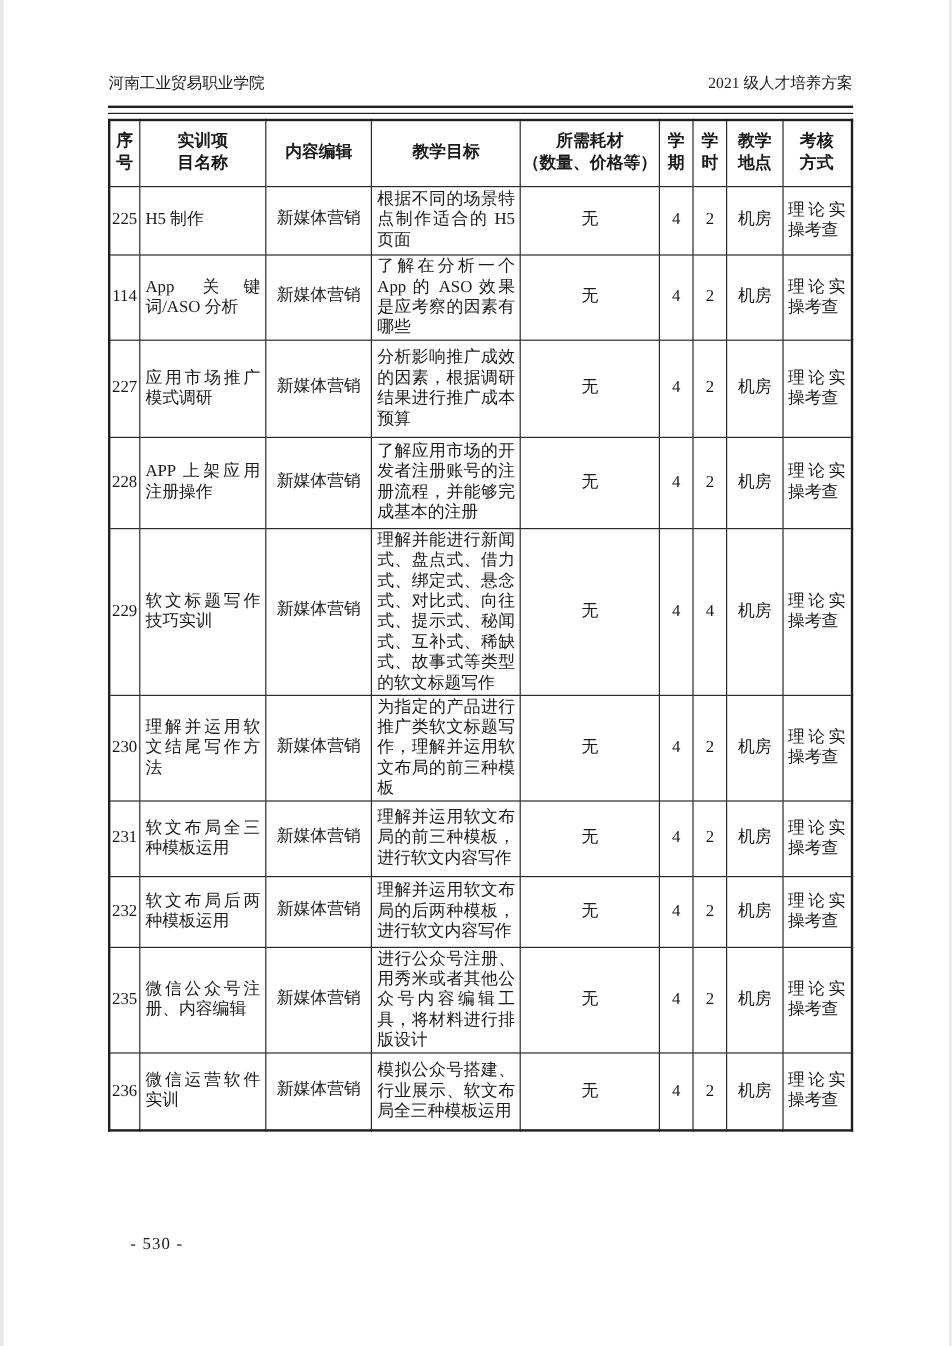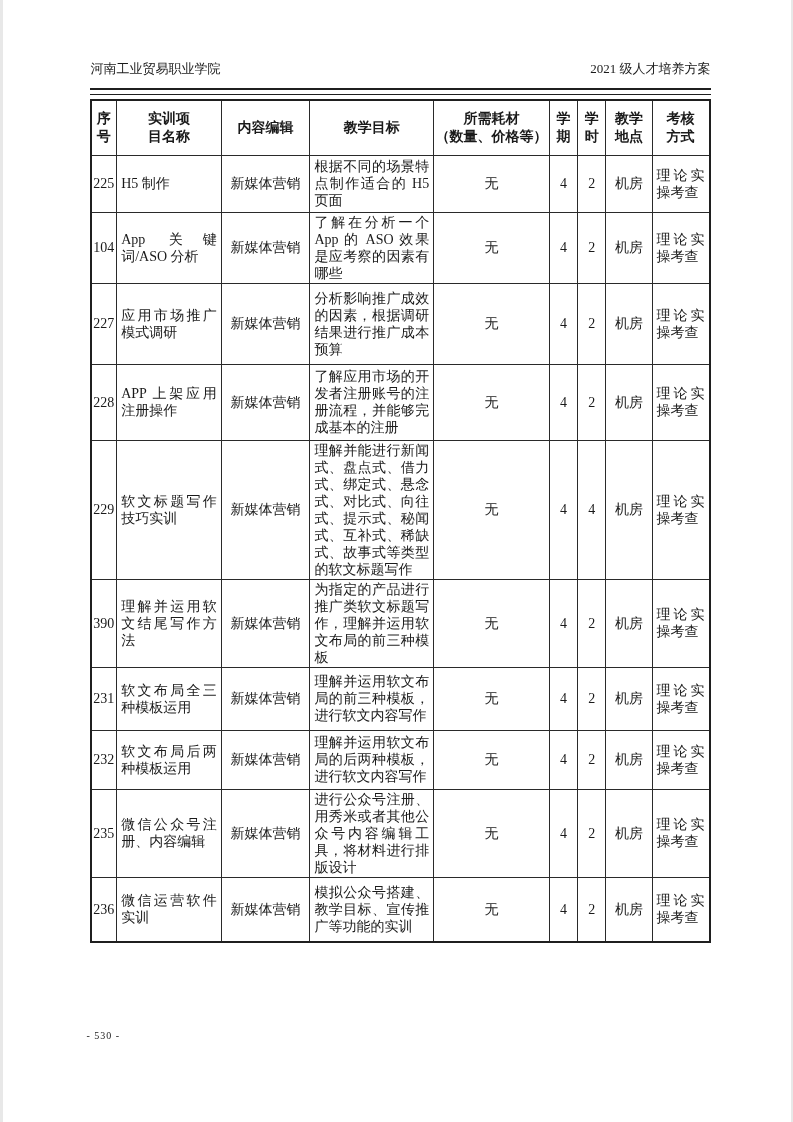--- a/index.html
+++ b/index.html
@@ -52,29 +52,29 @@
   }
   .schedule th {
     font-weight: bold;
     text-align: center;
     padding: 2px 1px;
     line-height: 18px;
   }
   .schedule th span { display: block; }
   td.c-no { text-align: center; padding: 0; white-space: nowrap; }
   td.c-project { text-align: justify; text-justify: inter-character; }
-  td.c-course { text-align: center; padding: 1px 2px; }
+  td.c-course { text-align: center; padding: 1px 2px; font-family: Liberation Mono, monospace; }
   td.c-goal { text-align: justify; text-justify: inter-character; }
   td.c-materials, td.c-sem, td.c-hours, td.c-loc { text-align: center; padding: 1px 2px; }
   td.c-assess { text-align: justify; text-justify: inter-character; padding: 1px 4px; }
   .page-number {
     position: absolute;
-    left: 84px;
+    left: 106px;
     top: 1030px;
-    font-size: 10px;
+    font-size: 14px;
     letter-spacing: 1px;
   }
 </style>
 </head>
 <body>
 
 <div class="page">
 
   <div class="running-head">
     <span>河南工业贸易职业学院</span>
@@ -139,21 +139,21 @@
         <td class="c-project">H5 制作</td>
         <td class="c-course">新媒体营销</td>
         <td class="c-goal">根据不同的场景特点制作适合的 H5 页面</td>
         <td class="c-materials">无</td>
         <td class="c-sem">4</td>
         <td class="c-hours">2</td>
         <td class="c-loc">机房</td>
         <td class="c-assess">理论实操考查</td>
       </tr>
       <tr style="height:71px">
-        <td class="c-no">104</td>
+        <td class="c-no">114</td>
         <td class="c-project">App 关键词/ASO 分析</td>
         <td class="c-course">新媒体营销</td>
         <td class="c-goal">了解在分析一个 App 的 ASO 效果是应考察的因素有哪些</td>
         <td class="c-materials">无</td>
         <td class="c-sem">4</td>
         <td class="c-hours">2</td>
         <td class="c-loc">机房</td>
         <td class="c-assess">理论实操考查</td>
       </tr>
       <tr style="height:81px">
@@ -183,21 +183,21 @@
         <td class="c-project">软文标题写作技巧实训</td>
         <td class="c-course">新媒体营销</td>
         <td class="c-goal">理解并能进行新闻式、盘点式、借力式、绑定式、悬念式、对比式、向往式、提示式、秘闻式、互补式、稀缺式、故事式等类型的软文标题写作</td>
         <td class="c-materials">无</td>
         <td class="c-sem">4</td>
         <td class="c-hours">4</td>
         <td class="c-loc">机房</td>
         <td class="c-assess">理论实操考查</td>
       </tr>
       <tr style="height:70px">
-        <td class="c-no">390</td>
+        <td class="c-no">230</td>
         <td class="c-project">理解并运用软文结尾写作方法</td>
         <td class="c-course">新媒体营销</td>
         <td class="c-goal">为指定的产品进行推广类软文标题写作，理解并运用软文布局的前三种模板</td>
         <td class="c-materials">无</td>
         <td class="c-sem">4</td>
         <td class="c-hours">2</td>
         <td class="c-loc">机房</td>
         <td class="c-assess">理论实操考查</td>
       </tr>
       <tr style="height:63px">
@@ -230,21 +230,21 @@
         <td class="c-materials">无</td>
         <td class="c-sem">4</td>
         <td class="c-hours">2</td>
         <td class="c-loc">机房</td>
         <td class="c-assess">理论实操考查</td>
       </tr>
       <tr style="height:65px">
         <td class="c-no">236</td>
         <td class="c-project">微信运营软件实训</td>
         <td class="c-course">新媒体营销</td>
-        <td class="c-goal">模拟公众号搭建、教学目标、宣传推广等功能的实训</td>
+        <td class="c-goal">模拟公众号搭建、行业展示、软文布局全三种模板运用</td>
         <td class="c-materials">无</td>
         <td class="c-sem">4</td>
         <td class="c-hours">2</td>
         <td class="c-loc">机房</td>
         <td class="c-assess">理论实操考查</td>
       </tr>
     </tbody>
   </table>
 
   <div class="page-number">- 530 -</div>

